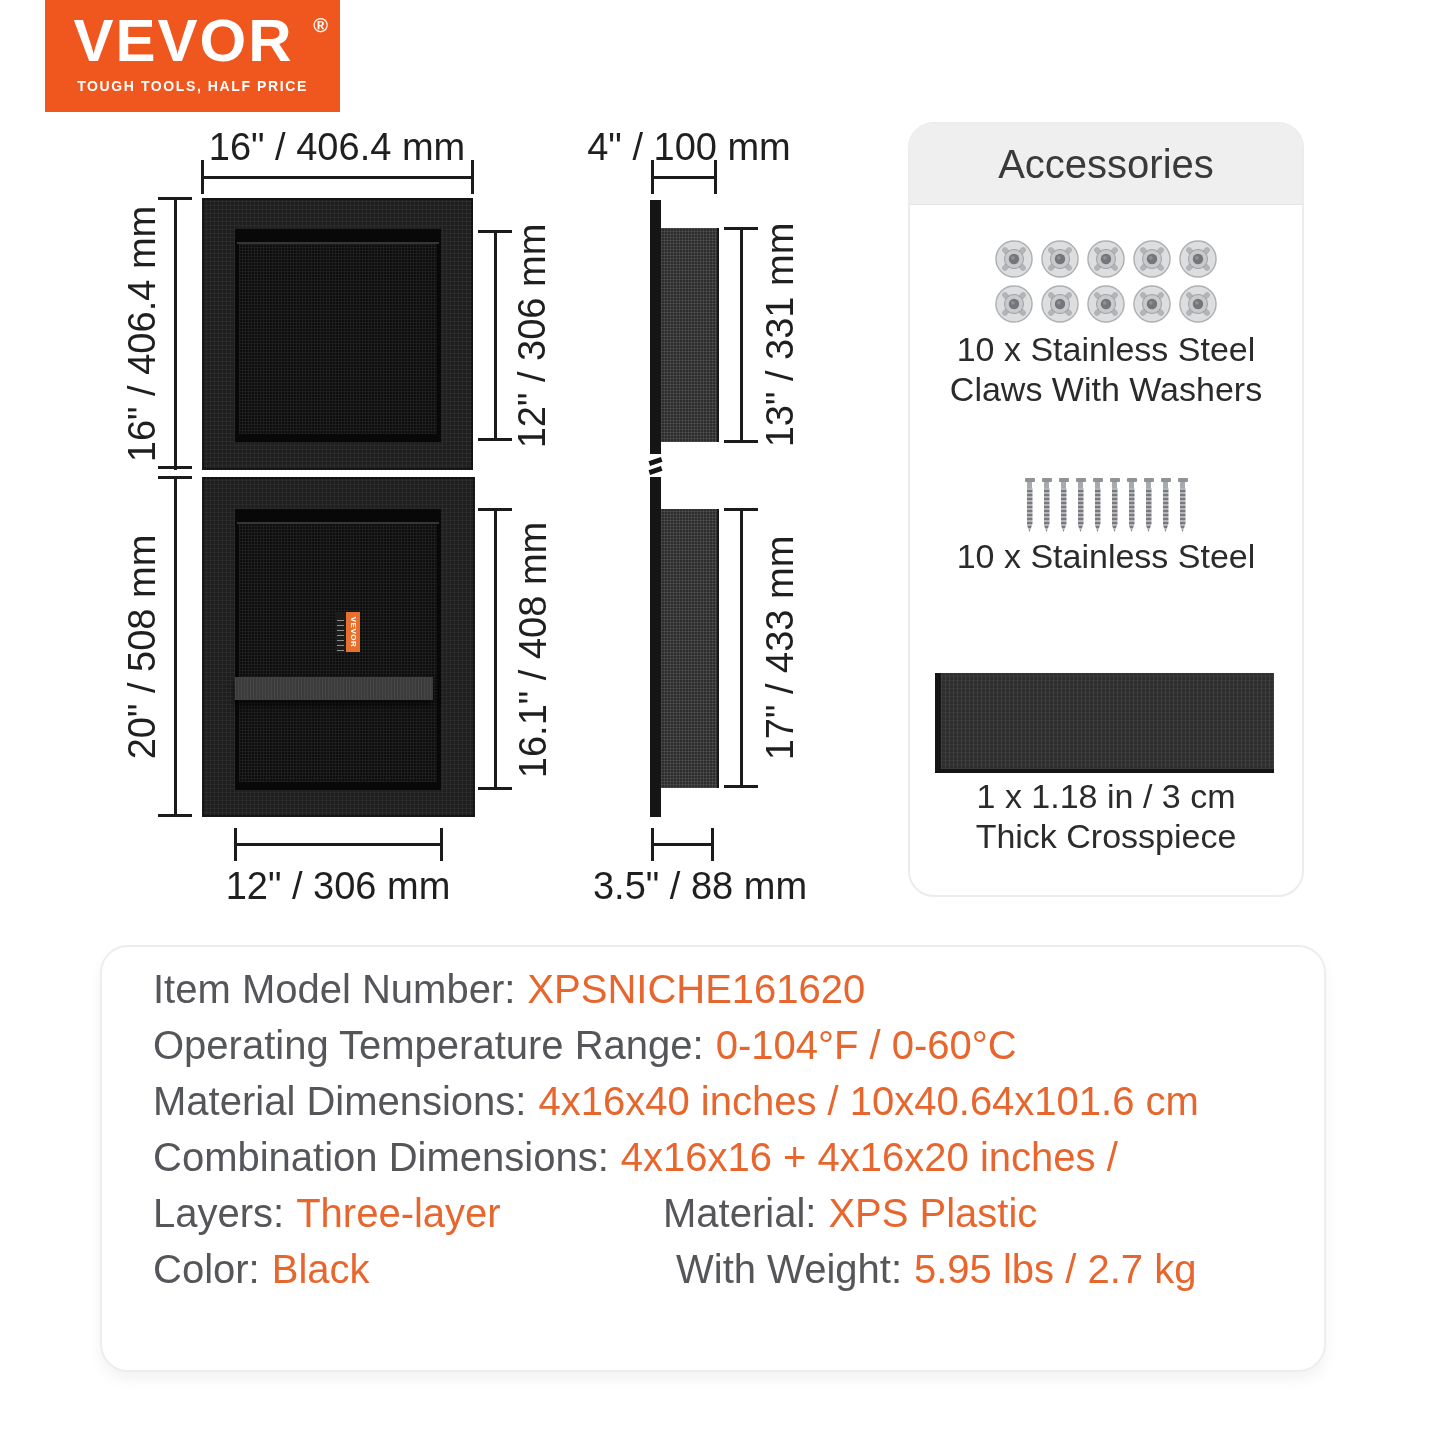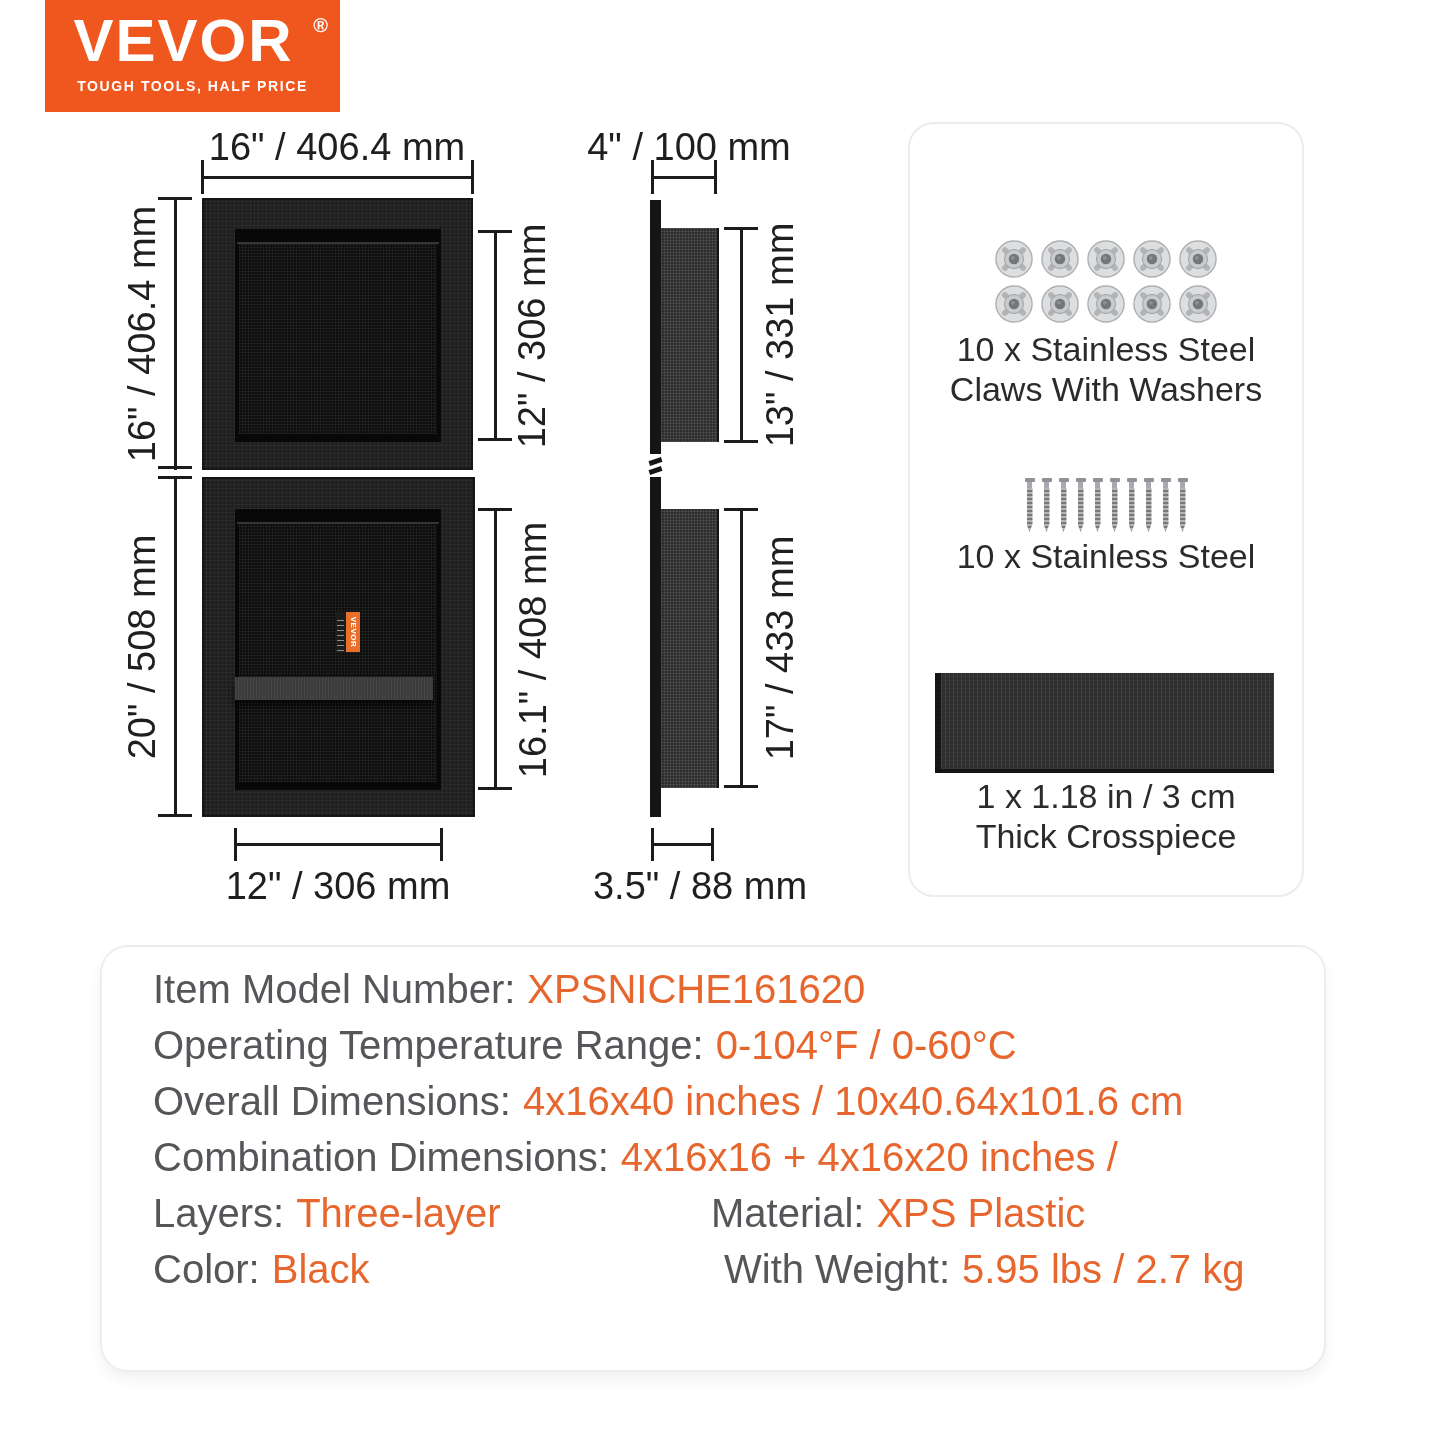--- a/index.html
+++ b/index.html
@@ -69,21 +69,21 @@
                      repeating-linear-gradient(0deg,rgba(255,255,255,.04) 0 1px,transparent 1px 4px);
     border-left:6px solid #151515;border-bottom:4px solid #141414;}
 
   
   .specs{position:absolute;left:100px;top:945px;width:1226px;height:427px;background:#fff;
          border:2px solid #ededed;border-radius:28px;box-shadow:0 8px 14px rgba(0,0,0,.05);
          padding:14px 0 0 51px;box-sizing:border-box;}
   .spec-row{height:56px;line-height:56px;font-size:40px;white-space:nowrap;position:relative;}
   .spec-row .lab{color:#55565a;margin-right:12px;}
   .spec-row .val{color:#E7662E;}
-  .spec-row .cell2{position:absolute;top:0;margin-left:48px;}
+  .spec-row .cell2{position:absolute;top:0;}
 </style>
 </head>
 <body>
 
 <svg width="0" height="0" style="position:absolute">
   <defs>
     <symbol id="washer-sym" viewBox="0 0 40 40">
       <circle cx="20" cy="20" r="19" fill="#dcdee0" stroke="#aeb0b2" stroke-width="1.5"></circle>
       <g fill="#b2b4b6">
         <rect x="17" y="3.5" width="6" height="9" rx="3" transform="rotate(45 20 20)"></rect>
@@ -173,20 +173,23 @@
   <div class="dl" style="left:234px;top:828px;width:3px;height:33px;"></div>
   <div class="dl" style="left:440px;top:828px;width:3px;height:33px;"></div>
   <div class="hlabel" style="left:338px;top:886px;">12" / 306 mm</div>
 
   <div class="dl" style="left:652px;top:843px;width:61px;height:3px;"></div>
   <div class="dl" style="left:651px;top:828px;width:3px;height:33px;"></div>
   <div class="dl" style="left:711px;top:828px;width:3px;height:33px;"></div>
   <div class="hlabel" style="left:700px;top:886px;">3.5" / 88 mm</div>
 
   <div class="acc">
+    <div class="hd">
+      <div>Accessories</div>
+    </div>
 
     <div class="wash-rows">
       <div class="wash-row">
         <svg class="washer">
             <use href="#washer-sym"></use>
           </svg>
         <svg class="washer">
             <use href="#washer-sym"></use>
           </svg>
         <svg class="washer">
@@ -286,21 +289,21 @@
   </div>
 
   <div class="specs">
     <div class="spec-row">
       <span class="lab">Item Model Number:</span><span class="val">XPSNICHE161620</span>
     </div>
     <div class="spec-row">
       <span class="lab">Operating Temperature Range:</span><span class="val">0-104°F / 0-60°C</span>
     </div>
     <div class="spec-row">
-      <span class="lab">Overall Dimensions:</span><span class="val">4x16x40 inches / 10x40.64x101.6 cm</span>
+      <span class="lab">Material Dimensions:</span><span class="val">4x16x40 inches / 10x40.64x101.6 cm</span>
     </div>
     <div class="spec-row">
       <span class="lab">Combination Dimensions:</span><span class="val">4x16x16 + 4x16x20 inches /</span>
     </div>
     <div class="spec-row">
       <span class="lab">Layers:</span><span class="val">Three-layer</span>
       <span class="cell2" style="left:510px;">
         <span class="lab">Material:</span><span class="val">XPS Plastic</span>
       </span>
     </div>

